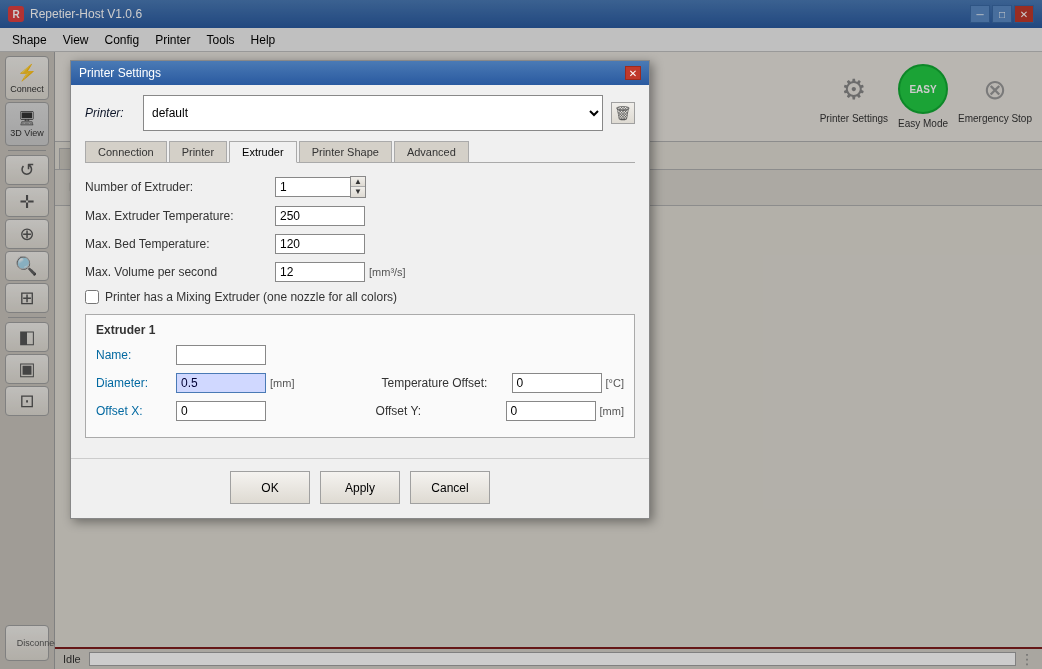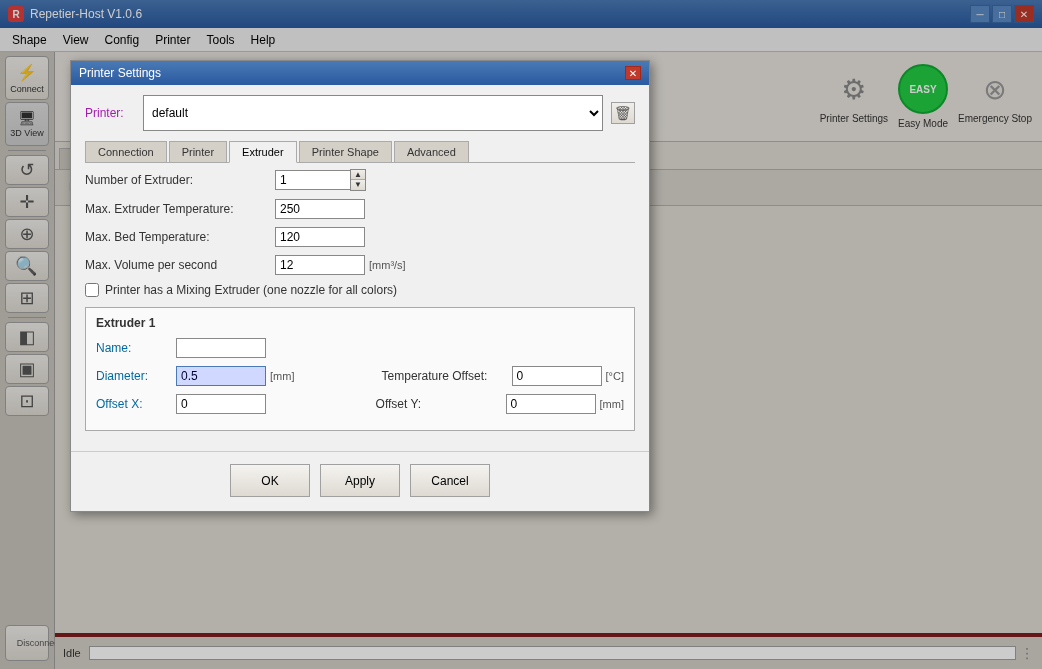--- a/index.html
+++ b/index.html
@@ -213,23 +213,23 @@
       color: #666;
       cursor: pointer;
     }
     .ct-separator {
       width: 1px; height: 20px;
       background: #b0b0b0;
     }
 
     
     .status-bar {
-      height: 36px;
+      height: 22px;
       background: #d4d0c8;
-      border-top: 4px solid #7f1d1d;
+      border-top: 2px solid #7f1d1d;
       display: flex;
       align-items: center;
       padding: 0 8px;
       font-size: 11px;
       color: #333;
       text-align: center;
     }
     .status-progress {
       flex: 1;
       height: 14px;
@@ -288,22 +288,23 @@
 
     
     .printer-row {
       display: flex;
       align-items: center;
       gap: 8px;
       margin-bottom: 10px;
     }
     .printer-label {
       font-size: 12px;
-      color: #a21caf;
+      color: #0f172a;
       width: 50px;
+      font-style: italic;
     }
     .printer-select {
       flex: 1;
       height: 36px;
       border: 1px solid #888;
       background: white;
       font-size: 12px;
       padding: 0 4px;
     }
     .printer-delete-btn {
@@ -313,21 +314,21 @@
       cursor: pointer;
       display: flex; align-items: center; justify-content: center;
       font-size: 14px;
       color: #555;
     }
 
     
     .dialog-tabs {
       display: flex;
       border-bottom: 1px solid #aaa;
-      margin-bottom: 6px;
+      margin-bottom: 13px;
     }
     .dialog-tab {
       padding: 4px 12px;
       background: #d4d0c8;
       border: 1px solid #aaa;
       border-bottom: none;
       cursor: pointer;
       font-size: 11px;
       color: #333;
       margin-right: 2px;

